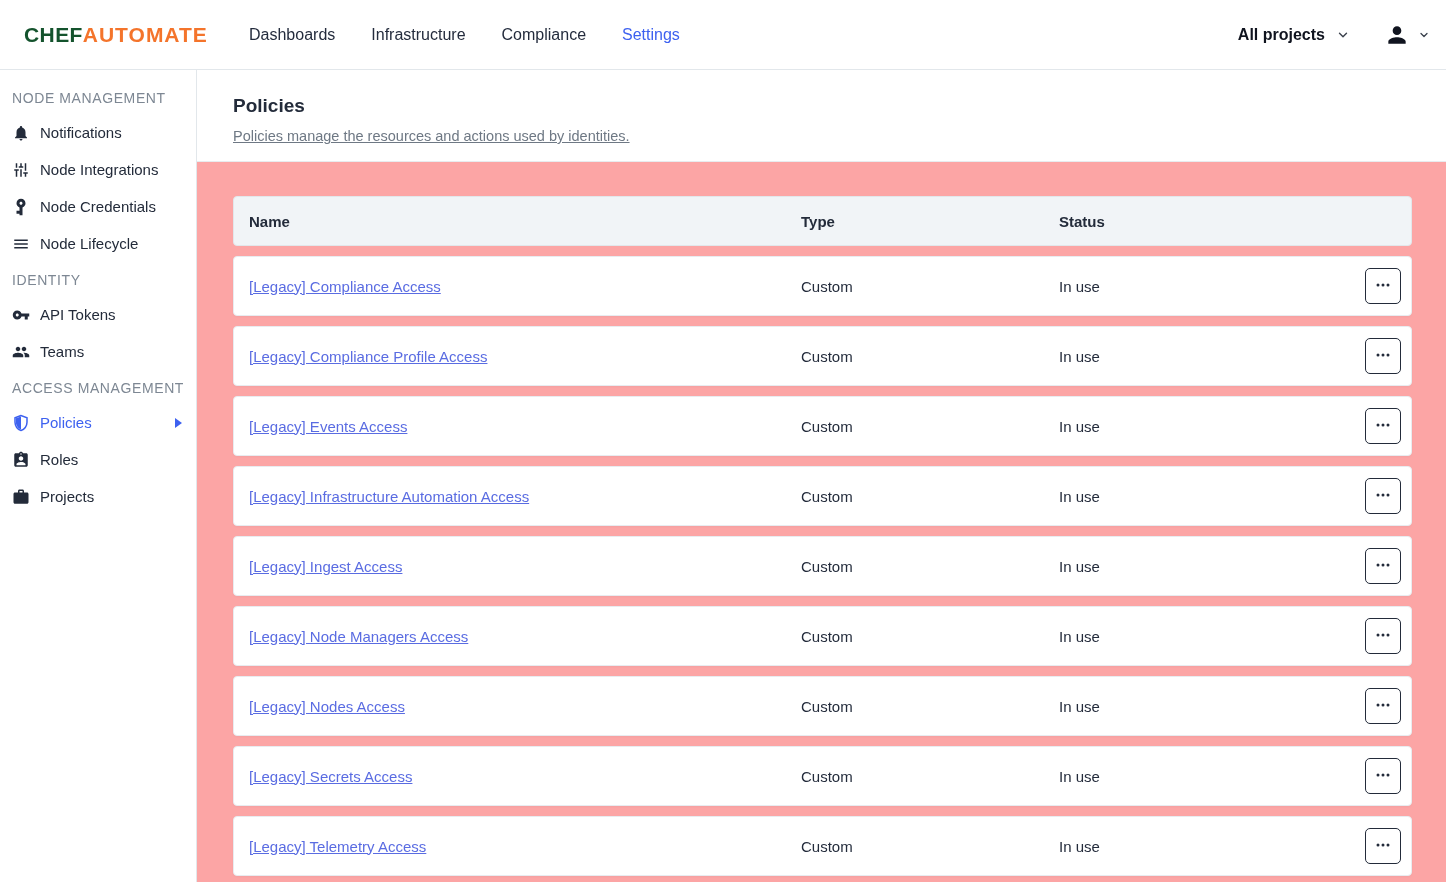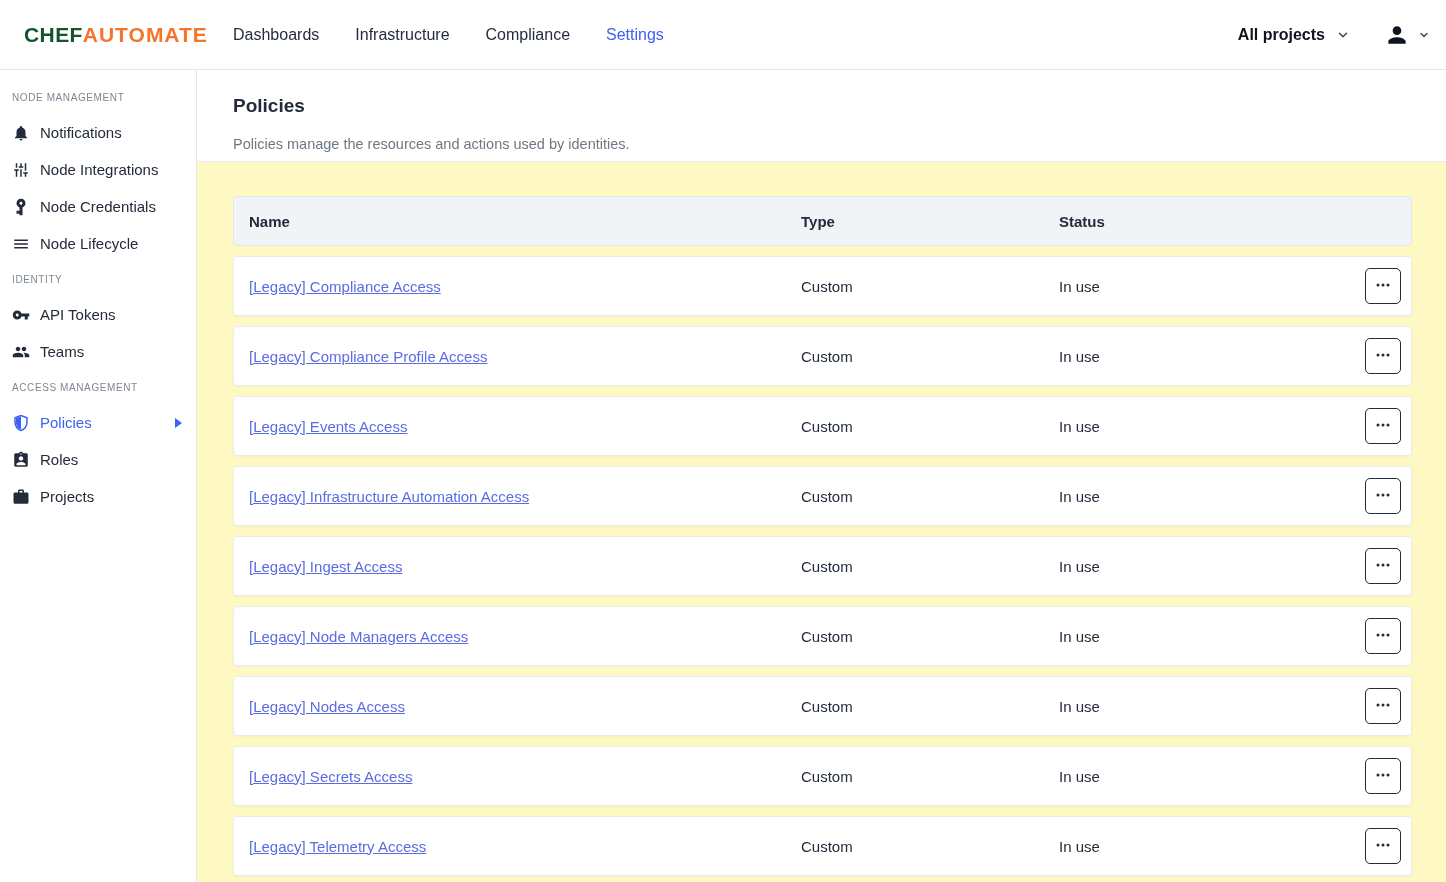--- a/index.html
+++ b/index.html
@@ -9,58 +9,58 @@
 
   
   .app-header {
     position:absolute; top:0; left:0; width:1446px; height:70px;
     background:#fff; border-bottom:1px solid #e2e7eb;
     display:flex; align-items:center; z-index:10;
   }
   .logo { margin-left:24px; font-size:21px; font-weight:800; letter-spacing:.4px; cursor:pointer; white-space:nowrap; }
   .logo .chef { color:#14532d; }
   .logo .automate { color:#f4742b; font-weight:700; letter-spacing:1px; }
-  .main-nav { position:absolute; left:233px; display:flex; gap:36px;align-items:center; }
+  .main-nav { position:absolute; left:249px; display:flex; gap:36px;align-items:center; }
   .nav-link { font-size:16px; color:#242c3d; text-decoration:none; cursor:pointer; }
   .nav-link.active { color:#3d61f0; }
   .header-right { position:absolute; right:16px; display:flex; align-items:center; }
   .projects-filter { display:flex; align-items:center; cursor:pointer; margin-right:34px; }
   .projects-filter .pf-label { font-size:16px; font-weight:700; color:#10141f; }
   .chev { width:14px; height:14px; margin-left:11px; color:#3a404c; }
   .user-menu { display:flex; align-items:center; cursor:pointer; }
   .user-menu .avatar { width:26px; height:26px; color:#10141f; }
   .user-menu .chev { width:12px; height:12px; margin-left:8px; }
   .icon-svg { width:100%; height:100%; display:block; }
 
   
   .sidebar {
     position:absolute; top:70px; left:0; width:197px; height:812px;
     background:#fff; border-right:1px solid #e2e7eb; padding-top:18px;
   }
   .section-title {
-    font-size:10px; color:#7d8793; letter-spacing:.6px; text-transform:uppercase;
+    font-size:14px; color:#7d8793; letter-spacing:.6px; text-transform:uppercase;
     padding:0 12px; margin:8px 0 6px; line-height:20px; font-weight:400;
   }
   .sidebar .section:first-child .section-title { margin-top:0; }
   .side-item {
     position:relative; display:flex; align-items:center; height:37px;
     padding:0 12px; font-size:15px; color:#232b3a; cursor:pointer;
   }
   .side-item .s-icon { width:18px; height:18px; margin-right:10px; color:#232b3a; flex:none; }
   .side-item.active, .side-item.active .s-icon { color:#3d61f0; }
   .side-item .arrow { position:absolute; right:14px; width:0; height:0;
     border-top:5px solid transparent; border-bottom:5px solid transparent;
     border-left:7px solid #3d61f0; }
 
   
   .main { position:absolute; top:70px; left:197px; width:1249px; height:812px; }
   .page-header { background:#fff; height:92px; padding:25px 36px 0; border-bottom:1px solid #e8ecef; }
   .page-title { font-size:19px; font-weight:700; color:#232b3a; }
-  .page-subtitle { font-size:14.5px; color:#6e7884; margin-top:19px; }
-  .content { background:#fef9c3; height:720px; padding:34px 34px 0 36px; }
+  .page-subtitle { font-size:14.5px; color:#6e7884; margin-top:11px;text-decoration:underline; }
+  .content { background:#fca5a5; height:720px; padding:34px 34px 0 36px; }
 
   .grid-cols { display:grid; grid-template-columns:552px 258px 305px 64px; align-items:center; }
   .table-header {
     height:50px; background:#f1f4f7; border:1px solid #e2e7eb; border-radius:4px;
     font-size:15px; font-weight:700; color:#232b3a;
   }
   .table-header .th { padding-left:15px; }
   .table-row {
     height:60px; background:#fff; border:1px solid #e8ecf0; border-radius:4px;
     margin-top:10px; box-shadow:0 1px 2px rgba(40,50,70,.04);

